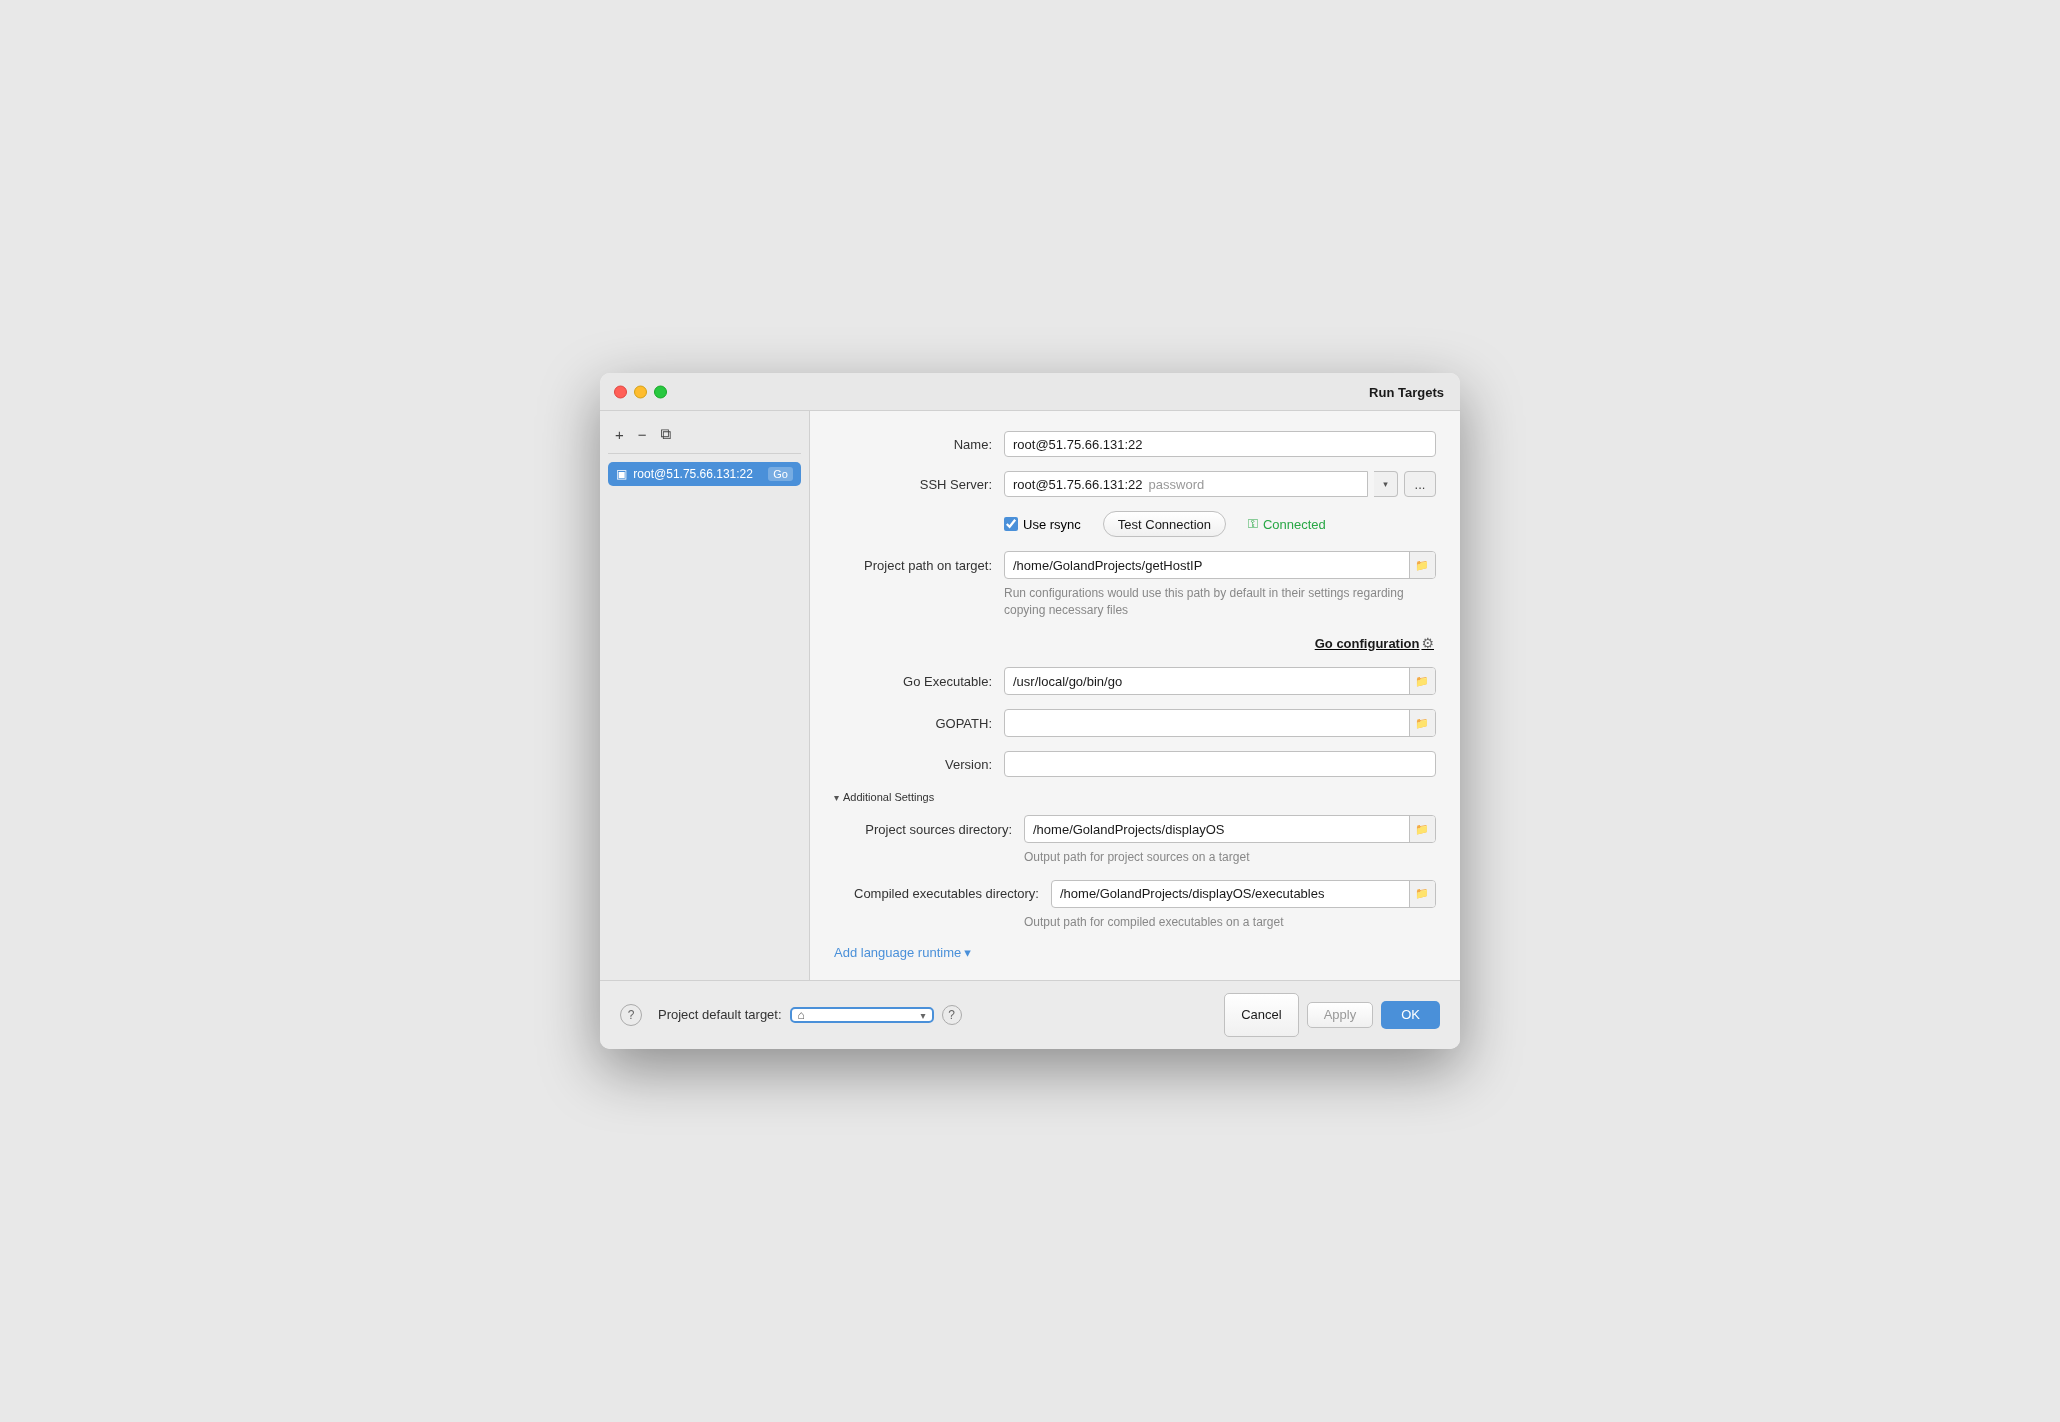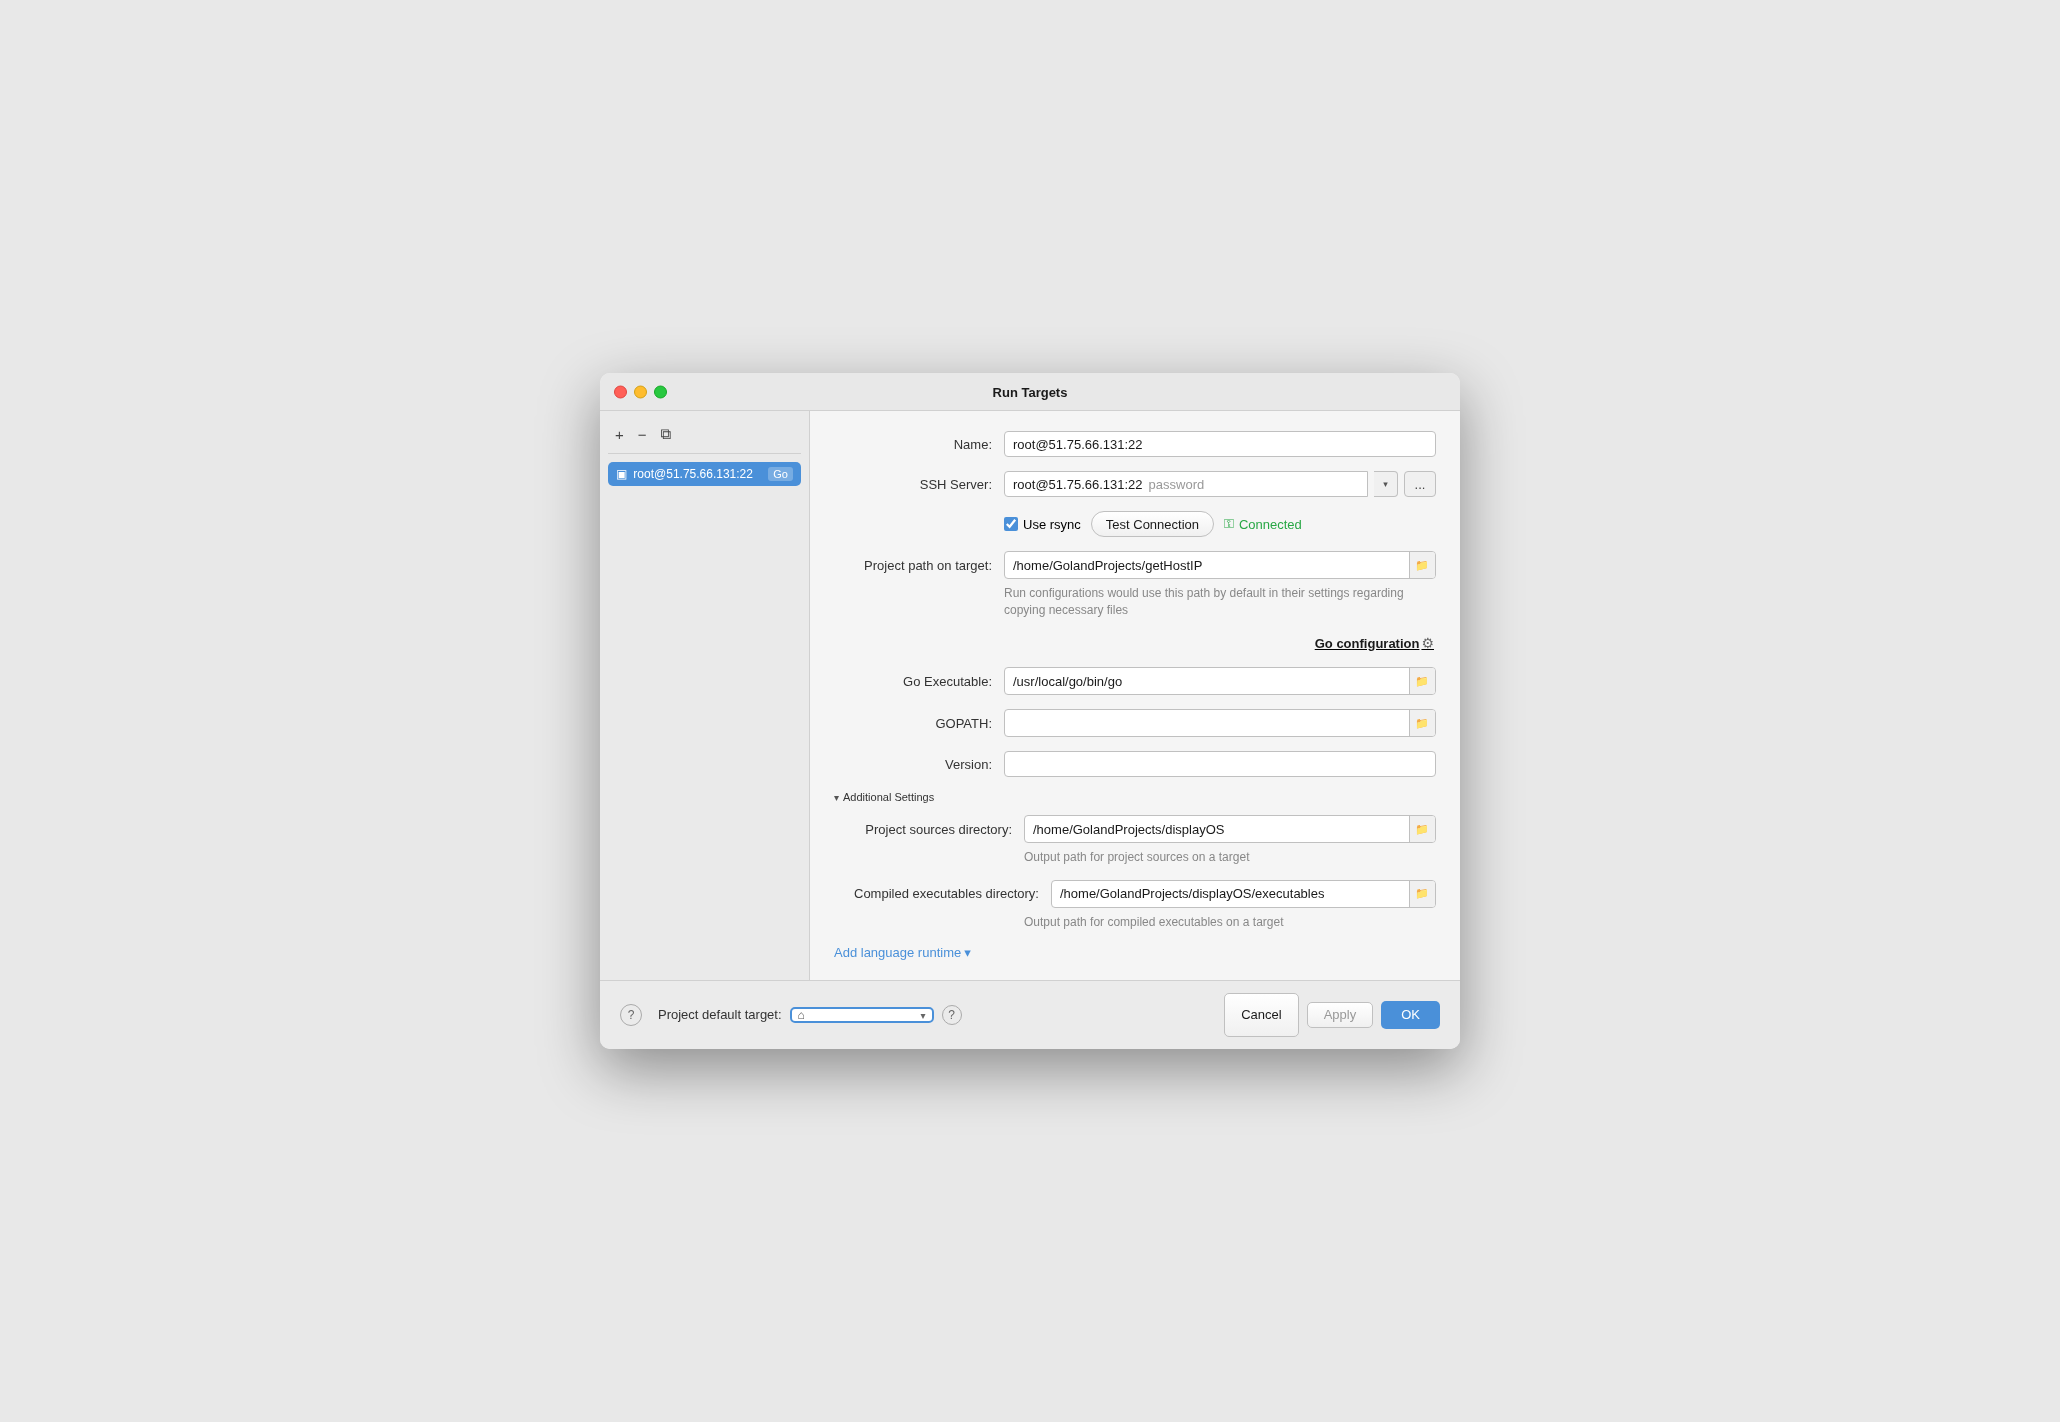--- a/index.html
+++ b/index.html
@@ -20,21 +20,21 @@
       display: flex;
       flex-direction: column;
       overflow: hidden;
     }
     .title-bar {
       background: #e8e8e8;
       border-bottom: 1px solid #d0d0d0;
       padding: 12px 16px 10px;
       display: flex;
       align-items: center;
-      justify-content: center;
+      justify-content: flex-end;
       position: relative;
     }
     .traffic-lights {
       position: absolute;
       left: 14px;
       top: 50%;
       transform: translateY(-50%);
       display: flex;
       gap: 7px;
     }
@@ -192,21 +192,21 @@
       cursor: pointer;
       font-size: 13px;
       color: #444;
       display: flex;
       align-items: center;
       justify-content: center;
     }
     .checkbox-row {
       display: flex;
       align-items: center;
-      gap: 10px;
+      gap: 22px;
       padding-left: 170px;
       margin-bottom: 14px;
     }
     .checkbox-label-group {
       display: flex;
       align-items: center;
       gap: 5px;
     }
     .checkbox-label-group input[type=checkbox] {
       width: 14px;

